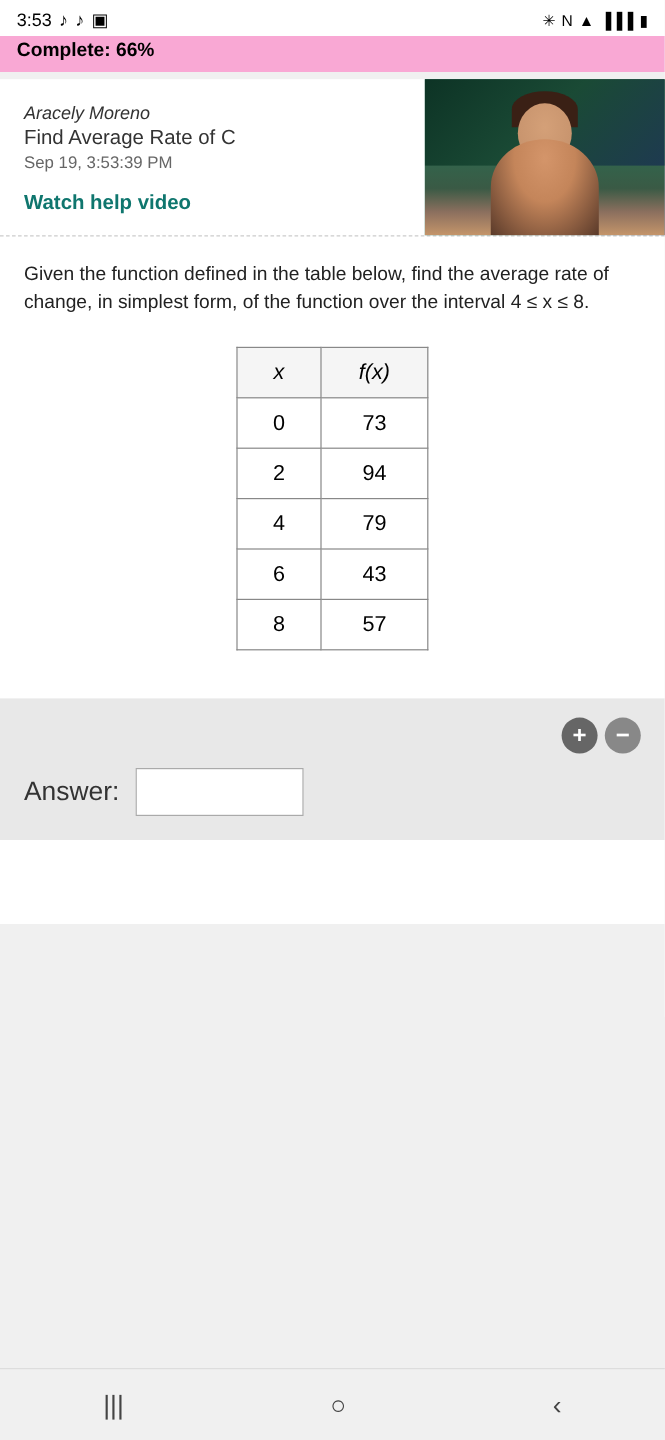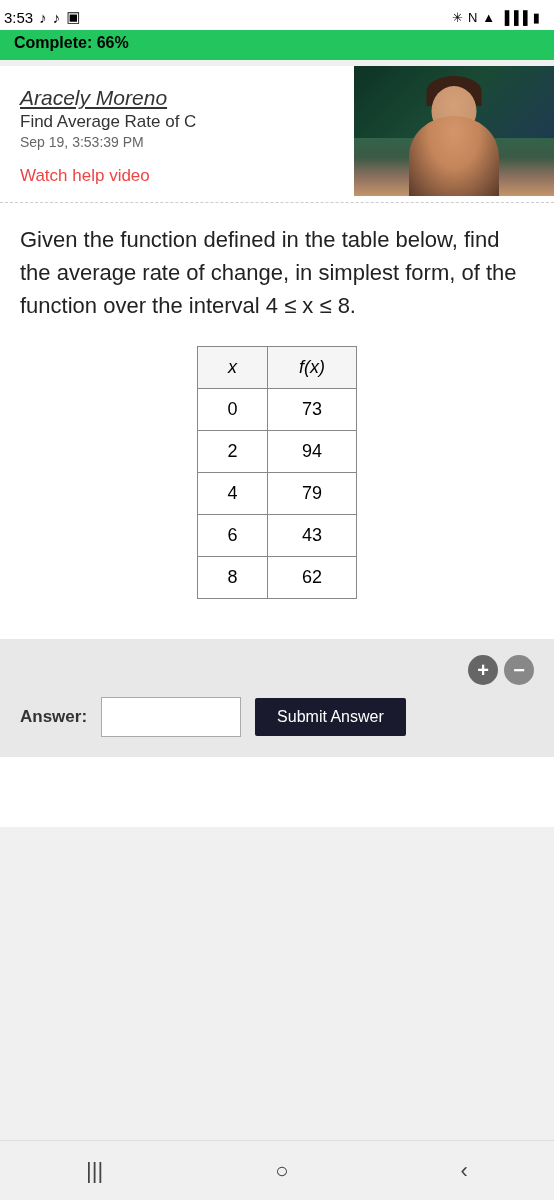--- a/index.html
+++ b/index.html
@@ -13,39 +13,39 @@
       position: relative;
       overflow-x: hidden;
     }
 
     
     .status-bar {
       background: #fff;
       display: flex;
       justify-content: space-between;
       align-items: center;
-      padding: 8px 14px 4px 4px;
+      padding: 8px 14px 4px 14px;
       font-size: 15px;
       font-weight: 500;
     }
     .status-left {
       display: flex;
       align-items: center;
       gap: 6px;
     }
     .status-right {
       display: flex;
       align-items: center;
       gap: 5px;
       font-size: 13px;
     }
 
     
     .progress-bar-container {
-      background: #22c55e;
+      background: #f9a8d4;
       padding: 4px 14px 8px 14px;
       font-size: 16px;
       font-weight: 600;
     }
 
     
     .card {
       background: #fff;
       margin: 6px 0 0 0;
       position: relative;
@@ -118,25 +118,24 @@
       border-radius: 50% 50% 0 0;
     }
 
     
     .card-content {
       padding: 20px 20px 0 20px;
       min-height: 130px;
     }
 
     .student-name {
-      font-size: 21px;
+      font-size: 15px;
       color: #333;
       margin-bottom: 2px;
       font-style: italic;
-      text-decoration: underline;
     }
 
     .assignment-title {
       font-size: 17px;
       color: #333;
       margin-bottom: 2px;
     }
 
     .assignment-subtitle {
       font-size: 17px;
@@ -146,41 +145,41 @@
     }
 
     .timestamp {
       font-size: 14px;
       color: #666;
       margin-bottom: 16px;
     }
 
     .watch-video-link {
       font-size: 17px;
-      font-weight: 400;
-      color: #ef4444;
+      font-weight: 700;
+      color: #0f766e;
       text-decoration: none;
       display: block;
       margin-bottom: 0;
       padding-bottom: 16px;
     }
 
     .divider {
       border: none;
       border-top: 1px dashed #ccc;
       margin: 0 0 20px 0;
     }
 
     
     .problem-section {
       padding: 0 20px 20px 20px;
     }
 
     .problem-text {
-      font-size: 22px;
+      font-size: 16px;
       line-height: 1.5;
       color: #222;
       margin-bottom: 24px;
     }
 
     
     .math-table-container {
       display: flex;
       justify-content: center;
       margin-bottom: 20px;
@@ -243,23 +242,23 @@
       color: #fff;
     }
 
     .answer-row {
       display: flex;
       align-items: center;
       gap: 14px;
     }
 
     .answer-label {
-      font-size: 17px;
+      font-size: 22px;
       color: #333;
-      font-weight: 700;
+      font-weight: 400;
     }
 
     .answer-input {
       border: 1px solid #aaa;
       background: #fff;
       width: 140px;
       height: 40px;
       font-size: 16px;
       padding: 0 8px;
       outline: none;
@@ -373,40 +372,39 @@
             <tr>
               <td>4</td>
               <td>79</td>
             </tr>
             <tr>
               <td>6</td>
               <td>43</td>
             </tr>
             <tr>
               <td>8</td>
-              <td>62</td>
+              <td>57</td>
             </tr>
           </tbody>
       </table>
     </div>
   </div>
 
   <div class="answer-section">
     <div class="answer-controls-top">
       <button class="circle-btn circle-btn-plus">
         <span>+</span>
       </button>
       <button class="circle-btn circle-btn-minus">
         <span>−</span>
       </button>
     </div>
     <div class="answer-row">
       <span class="answer-label">Answer:</span>
       <input class="answer-input" type="text" style="">
-      <button class="submit-btn">Submit Answer</button>
     </div>
   </div>
 
   <div class="bottom-spacer"></div>
 </div>
 
 <div class="bottom-nav">
   <button class="nav-btn">
     <span>|||</span>
   </button>

